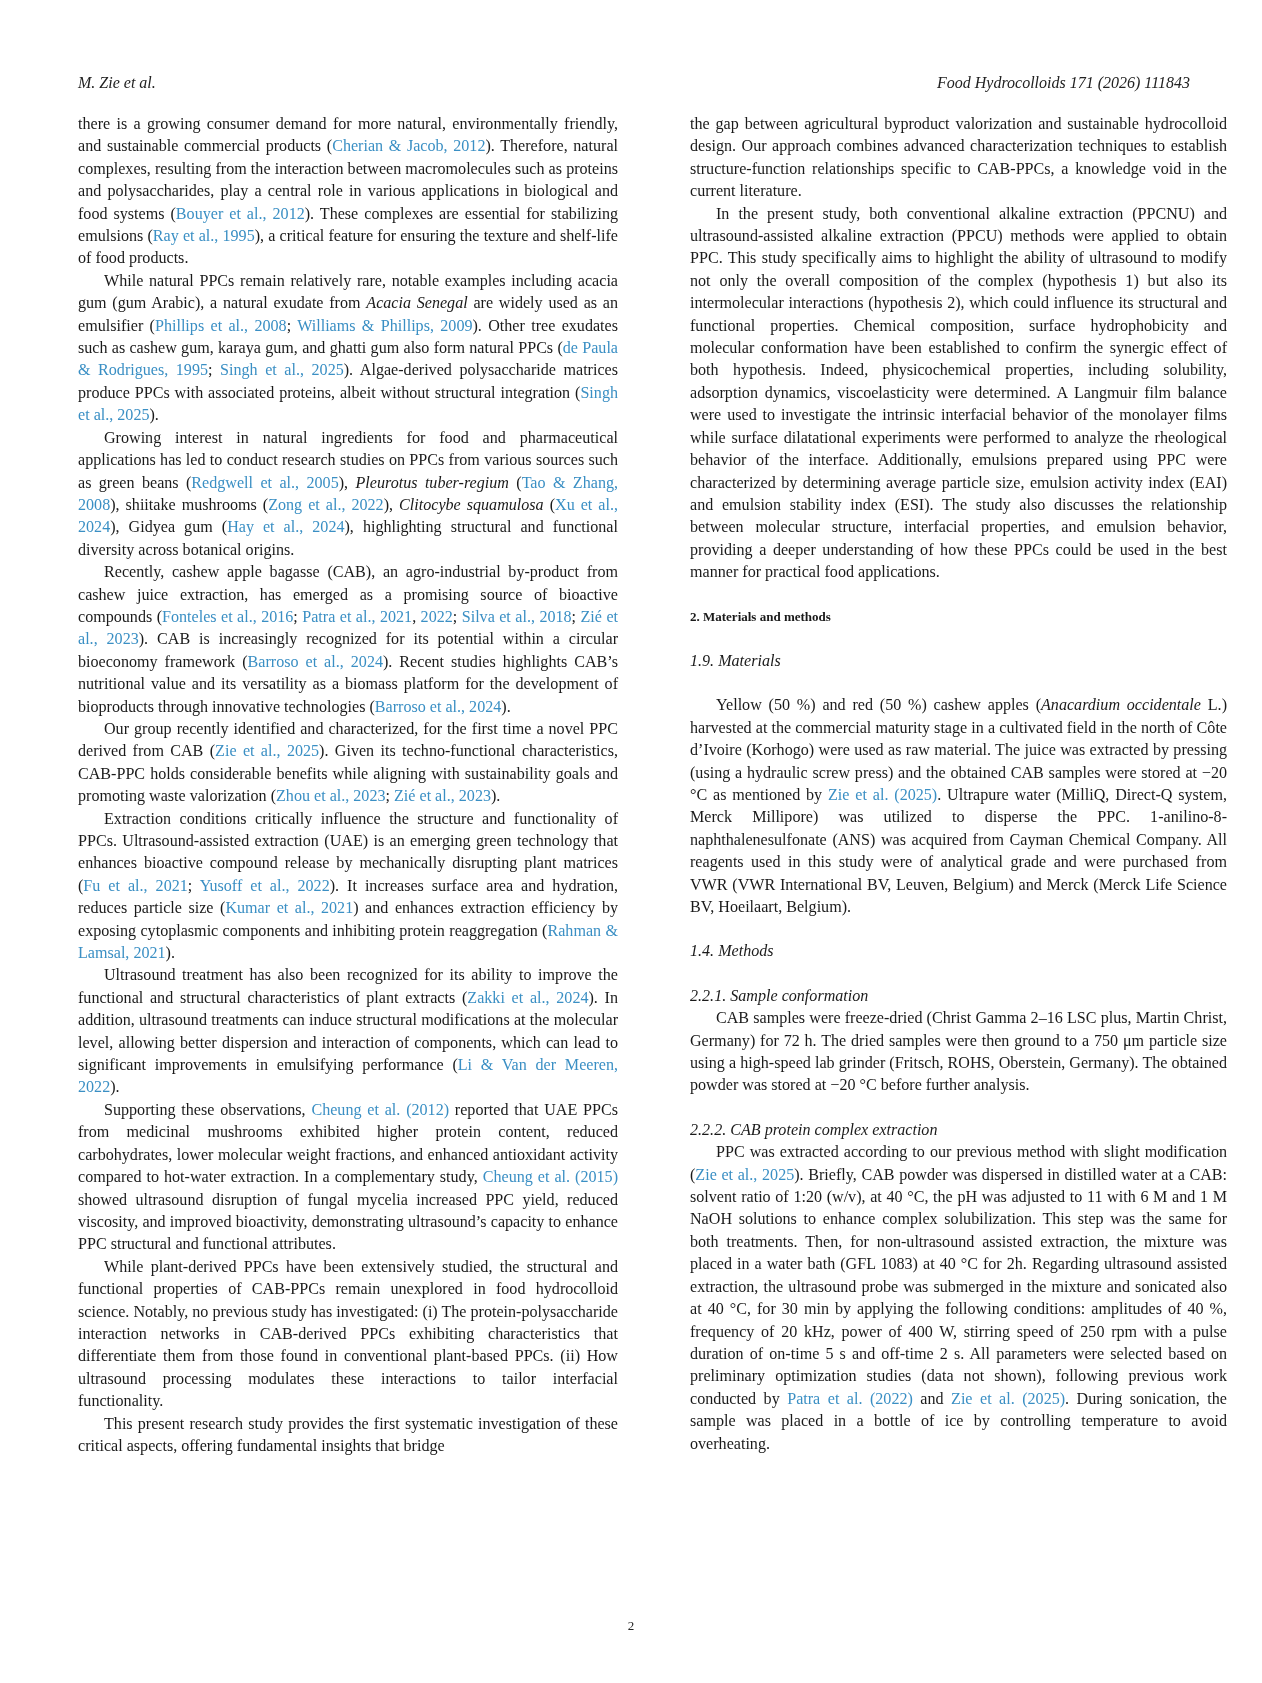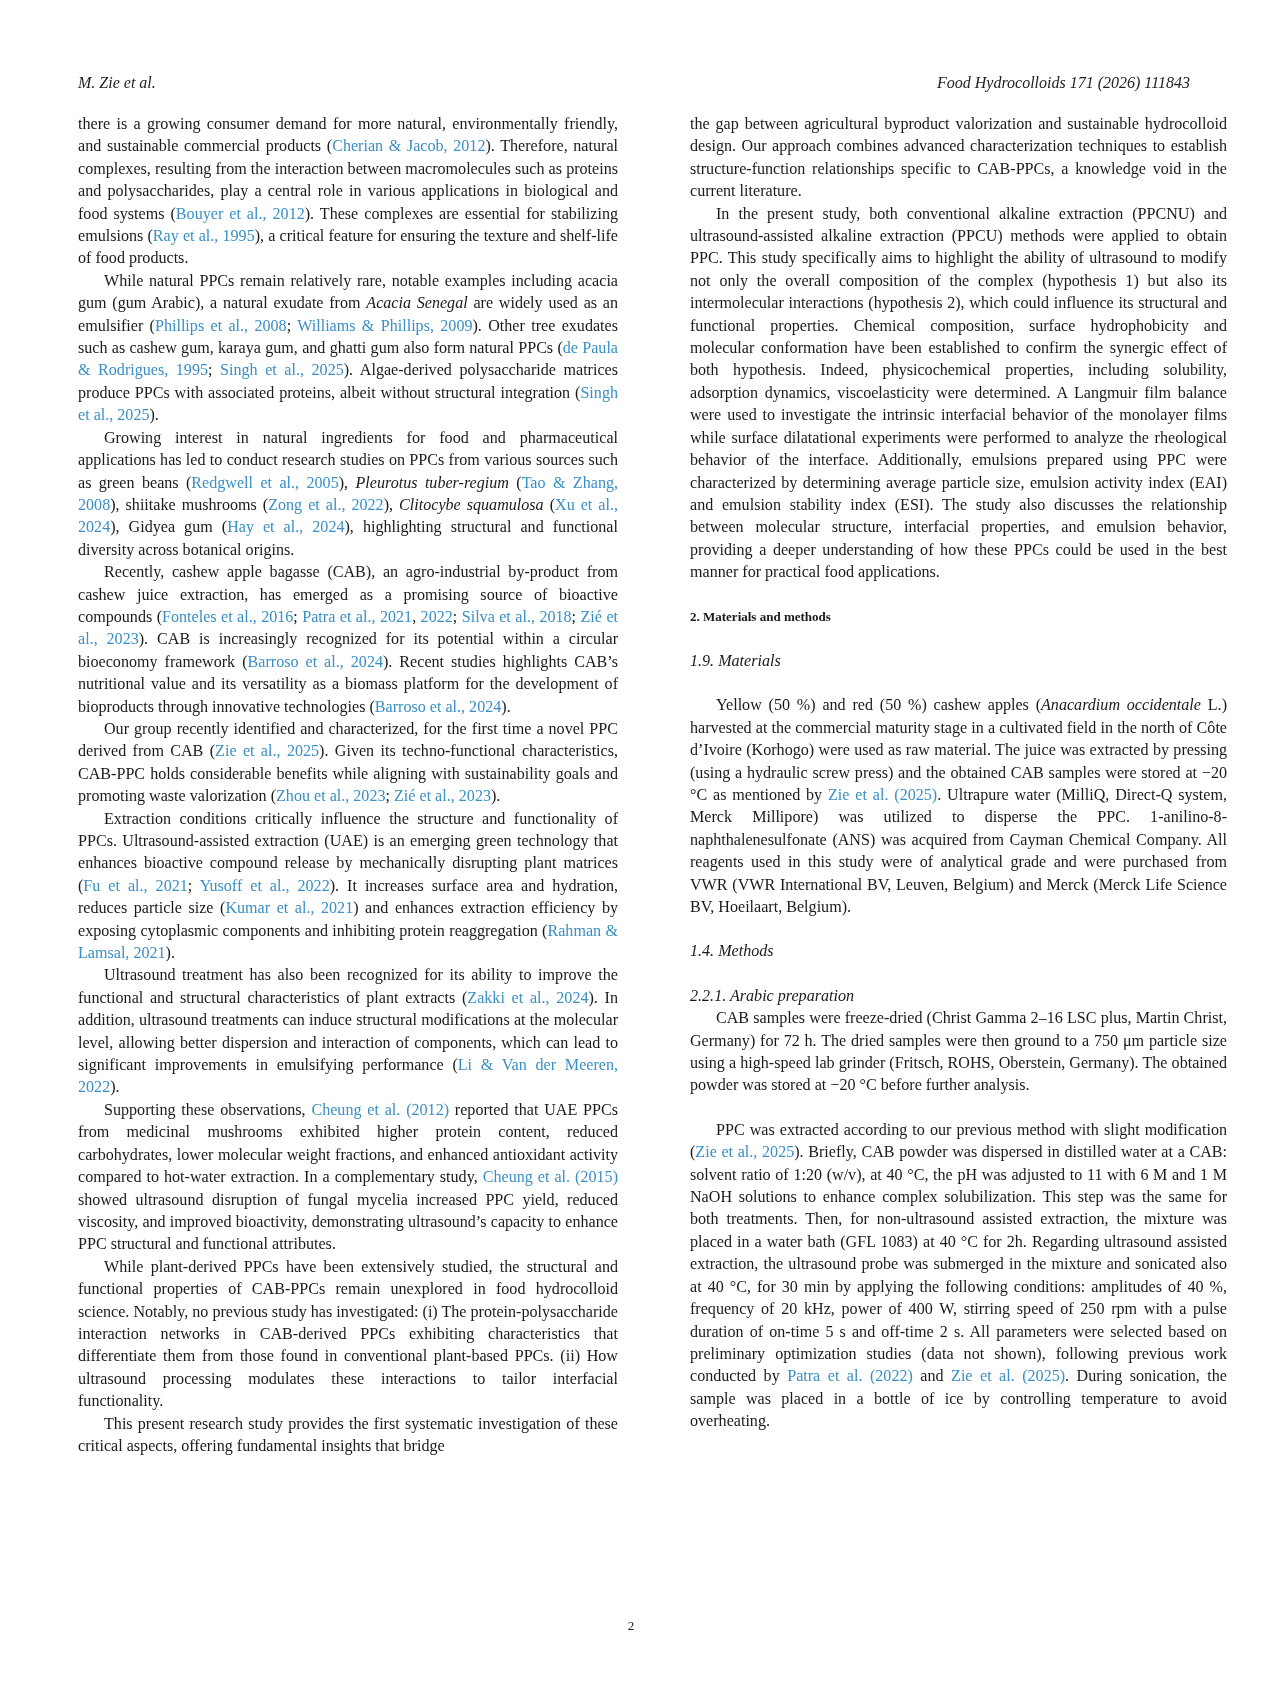--- a/index.html
+++ b/index.html
@@ -53,20 +53,21 @@
   <p>In the present study, both conventional alkaline extraction (PPCNU) and ultrasound-assisted alkaline extraction (PPCU) methods were applied to obtain PPC. This study specifically aims to highlight the ability of ultrasound to modify not only the overall composition of the complex (hypothesis 1) but also its intermolecular interactions (hy­pothesis 2), which could influence its structural and functional proper­ties. Chemical composition, surface hydrophobicity and molecular conformation have been established to confirm the synergic effect of both hypothesis. Indeed, physicochemical properties, including solubi­lity, adsorption dynamics, viscoelasticity were determined. A Langmuir film balance were used to investigate the intrinsic interfacial behavior of the monolayer films while surface dilatational experiments were per­formed to analyze the rheological behavior of the interface. Addition­ally, emulsions prepared using PPC were characterized by determining average particle size, emulsion activity index (EAI) and emulsion sta­bility index (ESI). The study also discusses the relationship between molecular structure, interfacial properties, and emulsion behavior, providing a deeper understanding of how these PPCs could be used in the best manner for practical food applications.</p>
 
   <div class="sec-title">2.  Materials and methods</div>
   <div class="subsec-title">1.9.  Materials</div>
 
   <p><span>Yellow (50 %) and red (50 %) cashew apples (</span><i class="sp">Anacardium occidentale</i><span> L.) harvested at the commercial maturity stage in a cultivated field in the north of Côte d’Ivoire (Korhogo) were used as raw material. The juice was extracted by pressing (using a hydraulic screw press) and the ob­tained CAB samples were stored at −20 °C as mentioned by </span><a class="cite">Zie et al. (2025)</a><span>. Ultrapure water (MilliQ, Direct-Q system, Merck Millipore) was utilized to disperse the PPC. 1-anilino-8-naphthalenesulfonate (ANS) was acquired from Cayman Chemical Company. All reagents used in this study were of analytical grade and were purchased from VWR (VWR International BV, Leuven, Belgium) and Merck (Merck Life Science BV, Hoeilaart, Belgium).</span></p>
 
   <div class="gap"></div>
   <div class="subsec-title">1.4.  Methods</div>
 
-  <div class="subsub-title">2.2.1.  Arabic preparation</div>
+  <div class="subsub-title">2.2.1.  Sample conformation</div>
   <p>CAB samples were freeze-dried (Christ Gamma 2–16 LSC plus, Martin Christ, Germany) for 72 h. The dried samples were then ground to a 750 μm particle size using a high-speed lab grinder (Fritsch, ROHS, Oberstein, Germany). The obtained powder was stored at −20 °C before further analysis.</p>
 
   <div class="gap"></div>
+  <div class="subsub-title">2.2.2.  CAB protein complex extraction</div>
   <p><span>PPC was extracted according to our previous method with slight modification (</span><a class="cite">Zie et al., 2025</a><span>). Briefly, CAB powder was dispersed in distilled water at a CAB: solvent ratio of 1:20 (w/v), at 40 °C, the pH was adjusted to 11 with 6 M and 1 M NaOH solutions to enhance complex solubilization. This step was the same for both treatments. Then, for non-ultrasound assisted extraction, the mixture was placed in a water bath (GFL 1083) at 40 °C for 2h. Regarding ultrasound assisted extrac­tion, the ultrasound probe was submerged in the mixture and sonicated also at 40 °C, for 30 min by applying the following conditions: ampli­tudes of 40 %, frequency of 20 kHz, power of 400 W, stirring speed of 250 rpm with a pulse duration of on-time 5 s and off-time 2 s. All pa­rameters were selected based on preliminary optimization studies (data not shown), following previous work conducted by </span><a class="cite">Patra et al. (2022)</a><span> and </span><a class="cite">Zie et al. (2025)</a><span>. During sonication, the sample was placed in a bottle of ice by controlling temperature to avoid overheating.</span></p>
 </div>
 
 <div class="page-number">2</div>
 
 </body></html>

